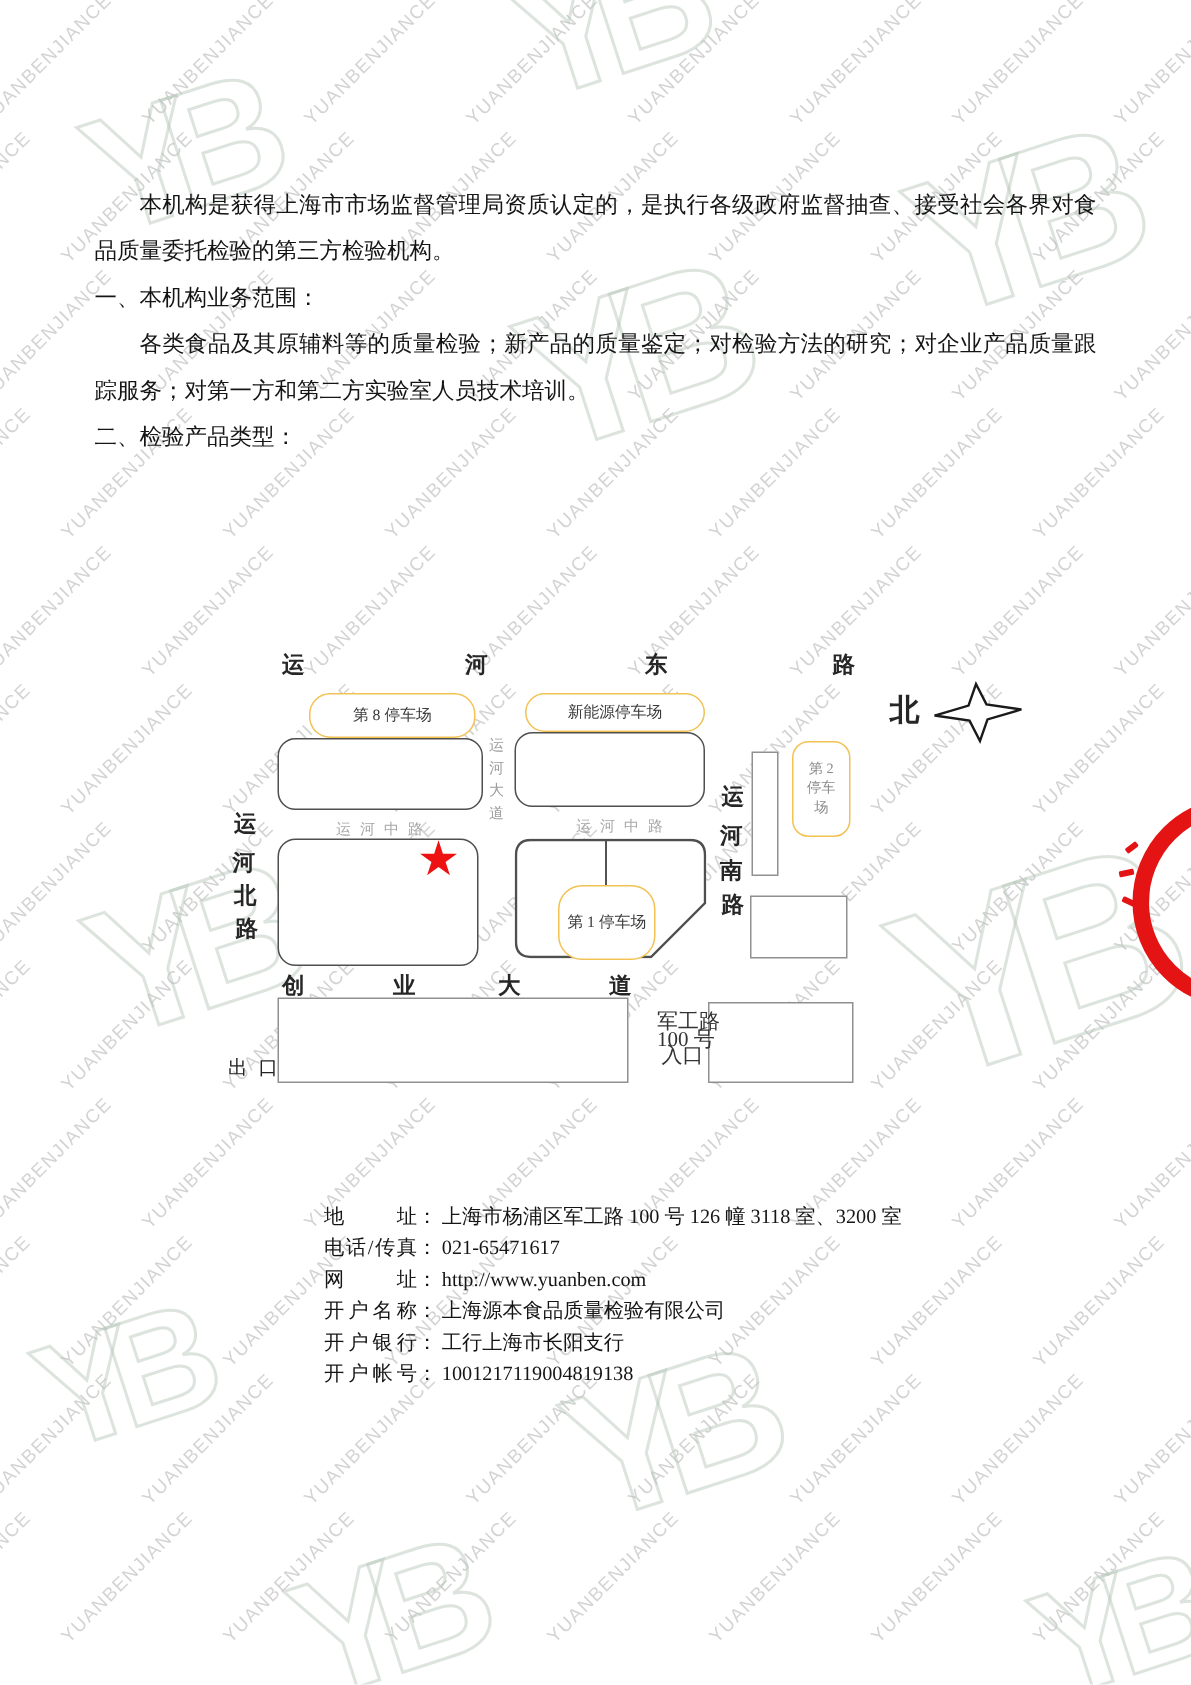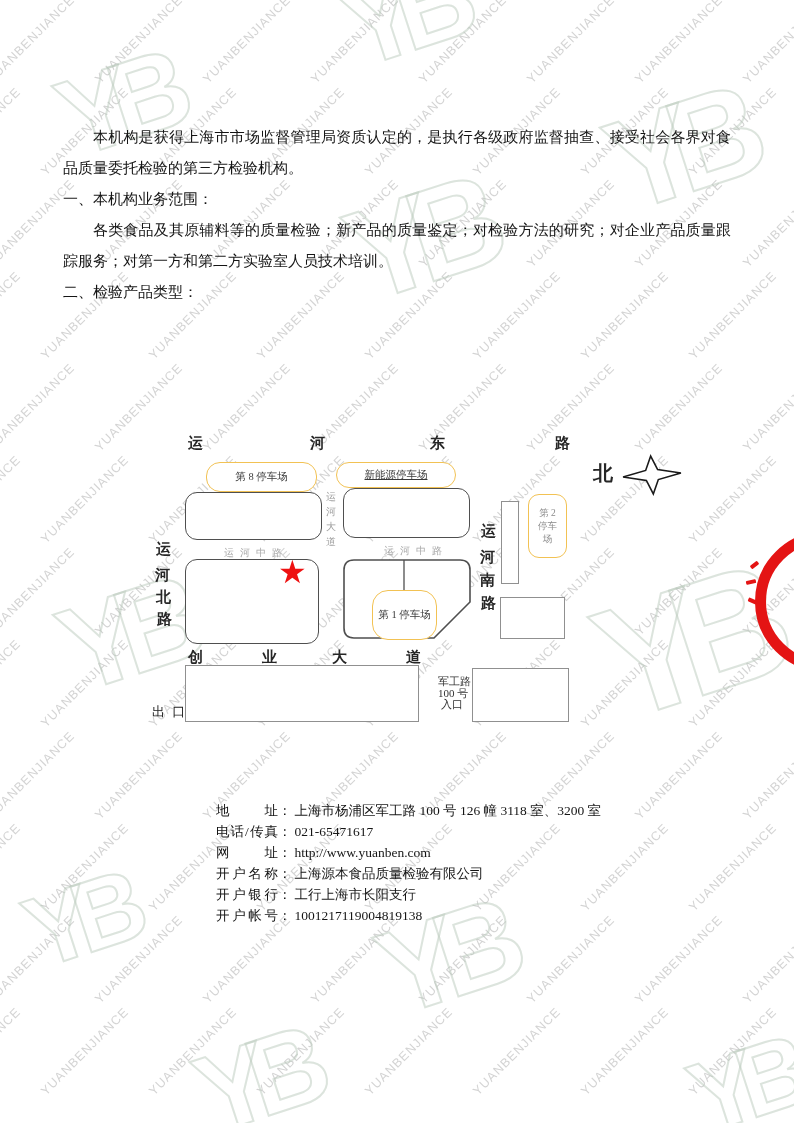--- a/index.html
+++ b/index.html
@@ -37,21 +37,21 @@
   .vgray{position:absolute; display:flex; flex-direction:column; align-items:center; gap:1px;
          font-size:10px; color:#9d9d9d;}
   .bldg{position:absolute; background:#fff; border:1.6px solid #4f4f4f; border-radius:12px;}
   .thin-rect{position:absolute; background:#fff; border:1px solid #909090;}
   .plot{position:absolute; background:#fff; border:1.8px solid #f2c254; border-radius:14px;
         display:flex; align-items:center; justify-content:center;
         font-size:10.5px; color:#3a3a3a; white-space:nowrap;}
   .plot.v{flex-direction:column; font-size:9.5px; color:#8a8a8a; line-height:13px; border-radius:11px;}
   .star{position:absolute; color:#ee1111; font-size:32px; line-height:32px;}
   .exit-label{position:absolute; font-size:13px; color:#222; letter-spacing:2px; white-space:nowrap;}
-  .entrance{position:absolute; font-size:11px; line-height:11.5px; color:#333; white-space:nowrap;}
+  .entrance{position:absolute; font-size:14px; line-height:11.5px; color:#333; white-space:nowrap;}
   
   .contact{position:absolute; left:187px; top:801px; z-index:1; font-size:13.5px; line-height:20.9px;}
   .c-row{white-space:nowrap;}
   .c-label{display:inline-block; width:62px; text-align:justify; text-align-last:justify;margin-left:29px;}
   .c-colon{margin-right:3px;}
   
   .stamp-ring{
     position:absolute; left:755px; top:531px; width:119px; height:119px; z-index:2;
     border:11px solid #e41414; border-radius:50%;
   }
@@ -184,21 +184,21 @@
     <span class="road-char" style="left:170px; top:6px;">河</span>
     <span class="road-char" style="left:290px; top:6px;">东</span>
     <span class="road-char" style="left:415px; top:6px;">路</span>
 
     <span class="road-char big" style="left:453px; top:32px;">北</span>
     <svg class="abs" style="left:480px; top:25px;" width="64" height="46">
       <path d="M32 3 L38 17 L61 22 L38 27 L32 41 L26 27 L3 22 L26 17 Z" fill="#ffffff" stroke="#1a1a1a" stroke-width="1.6" transform="rotate(-4 32 22)"></path>
     </svg>
 
     <div class="plot" style="left:66px;  top:34px; width:109px; height:28px;">第 8 停车场</div>
-    <div class="plot" style="left:196px; top:34px; width:118px; height:24px;text-decoration:underline;">新能源停车场</div>
+    <div class="plot" style="left:210px; top:34px; width:118px; height:24px;">新能源停车场</div>
 
     <div class="bldg" style="left:45px;  top:64px; width:135px; height:46px;"></div>
     <div class="bldg" style="left:203px; top:60px; width:125px; height:48px;"></div>
 
     <div class="vgray" style="left:184px; top:62px; width:14px;">
       <span>运</span>
       <span>河</span>
       <span>大</span>
       <span>道</span>
     </div>

